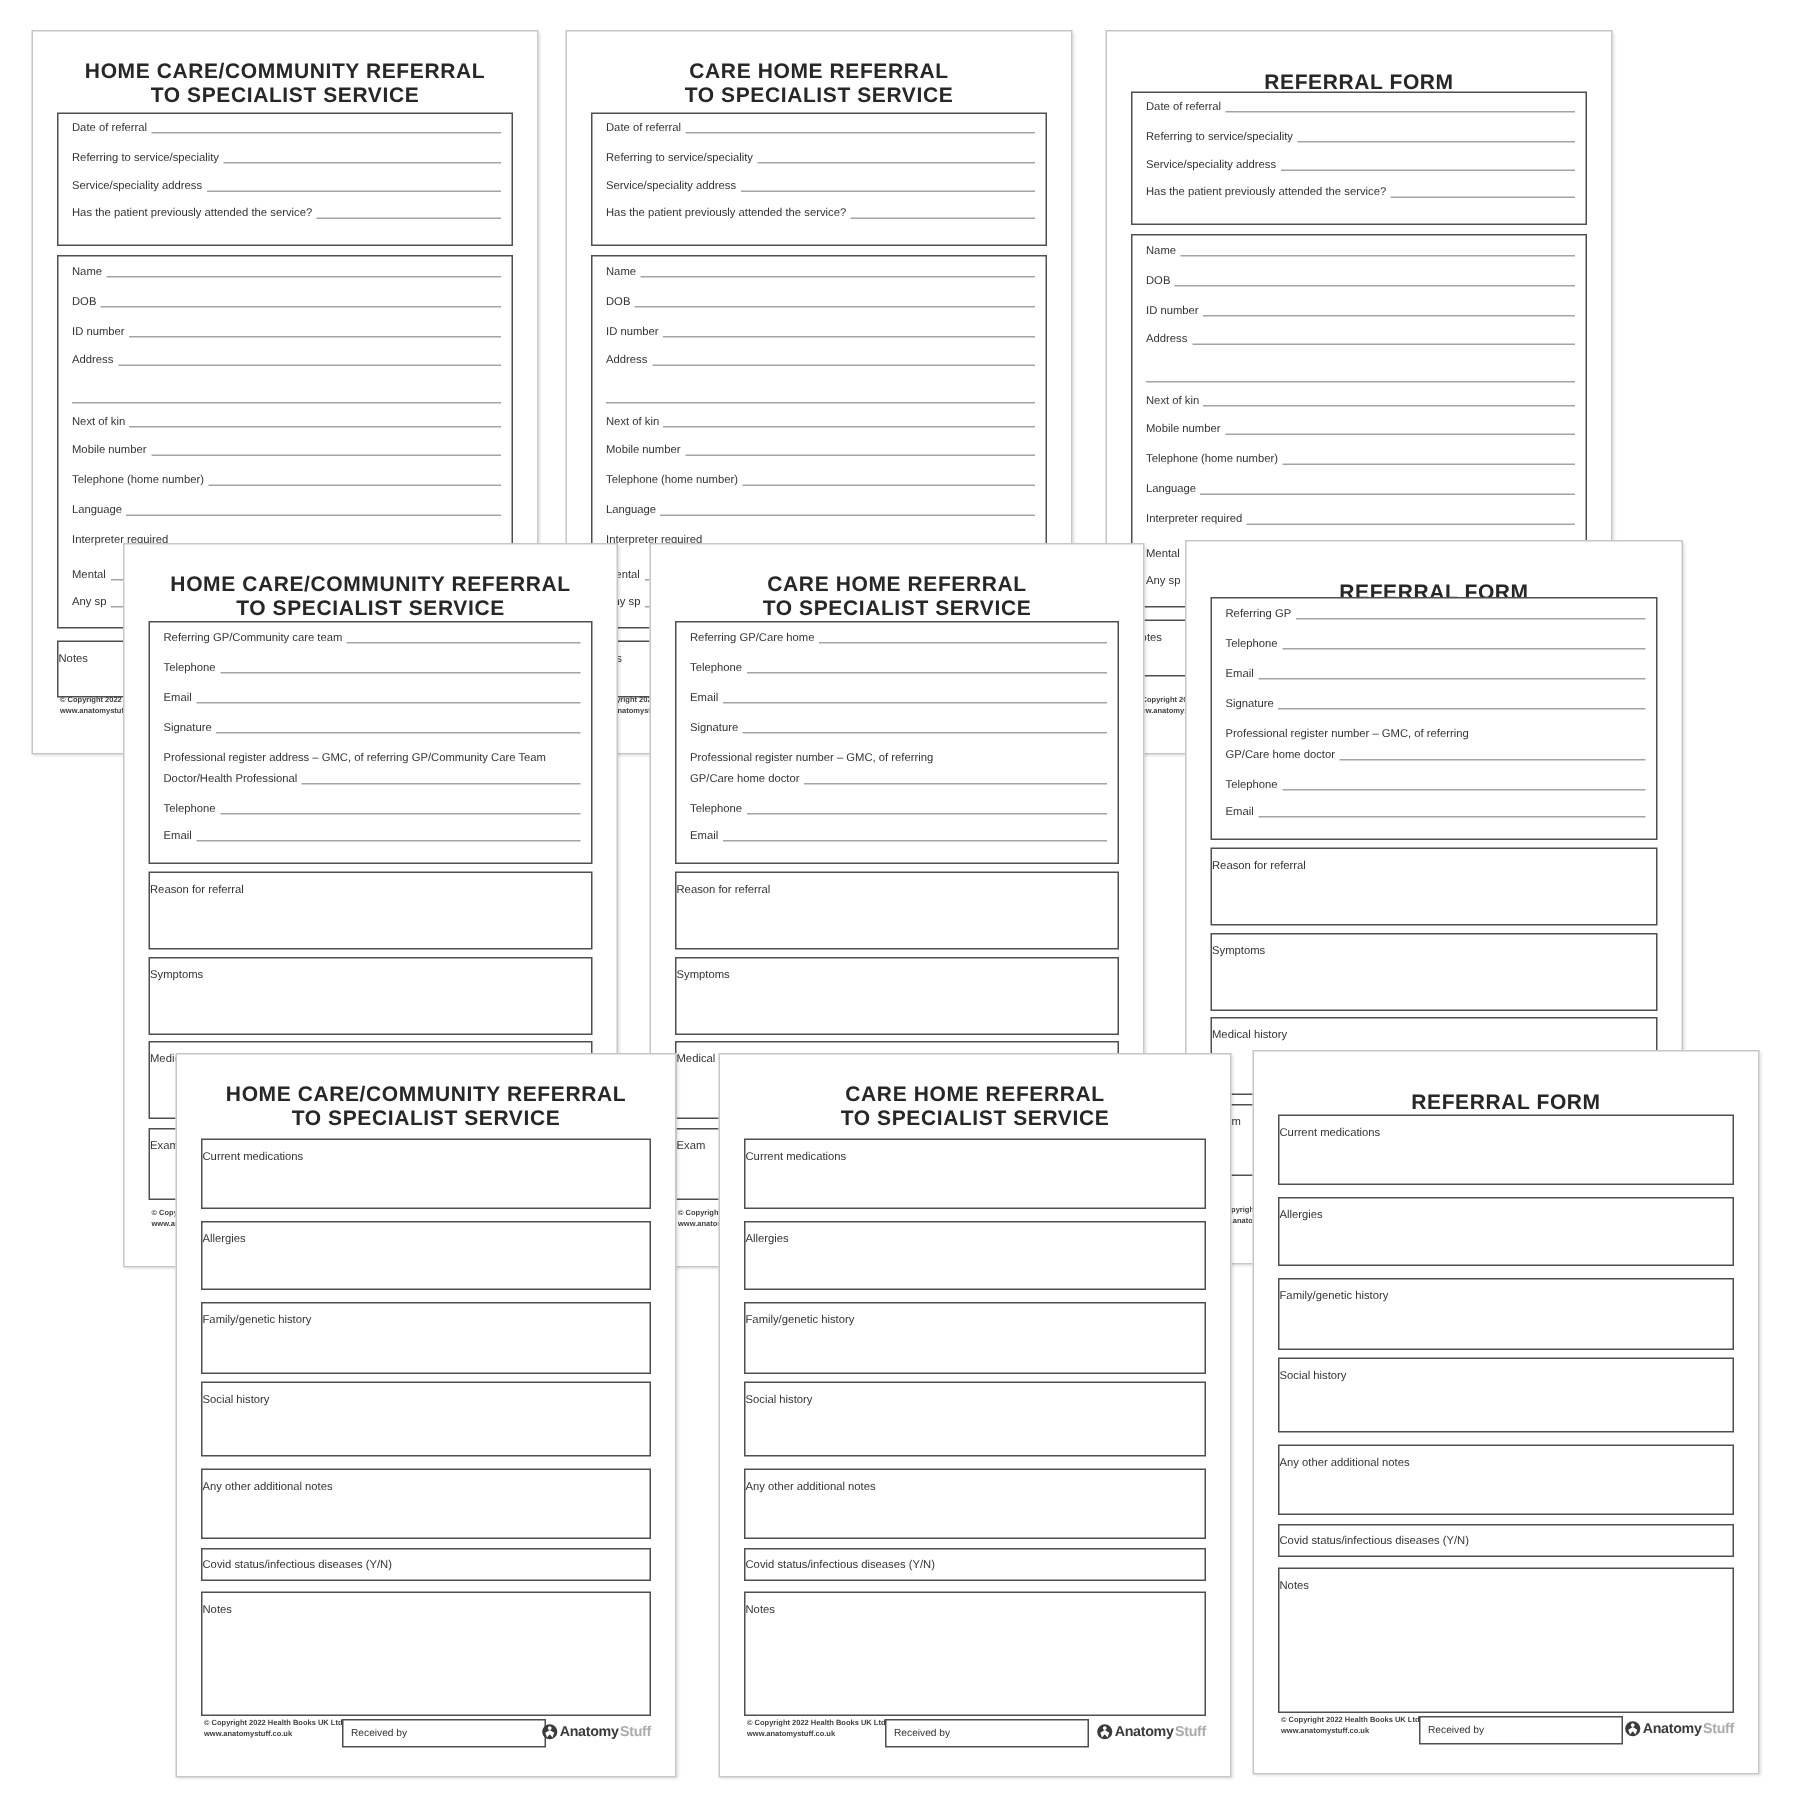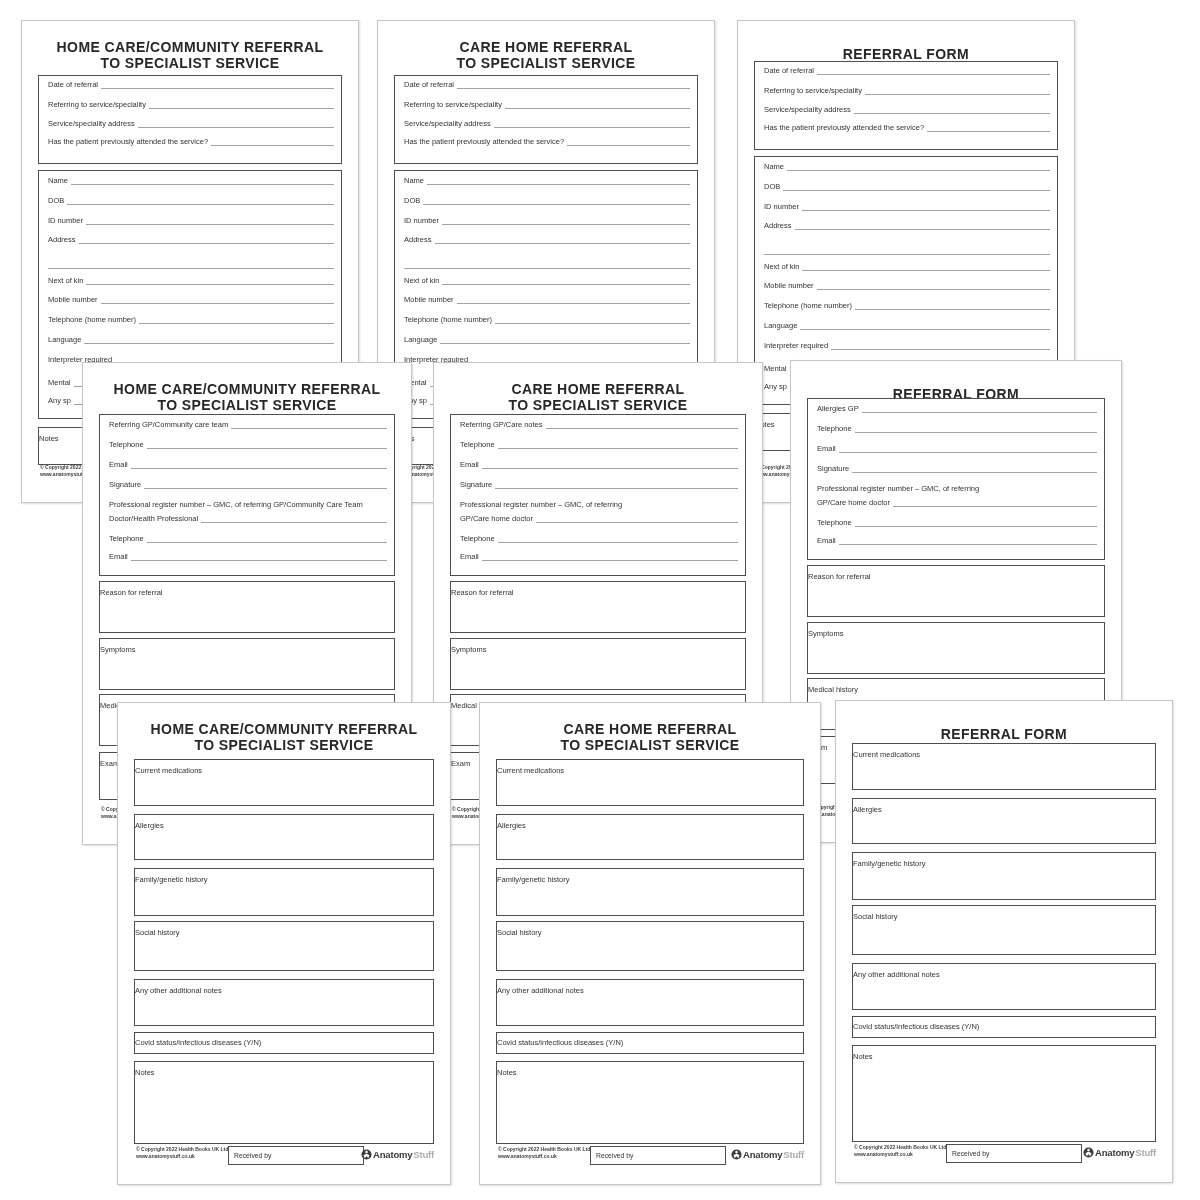--- a/index.html
+++ b/index.html
@@ -316,21 +316,21 @@
       </div>
       <div class="row" style="top: 95px;">
         <span class="lbl">Email</span>
         <span class="fline"></span>
       </div>
       <div class="row" style="top: 115px;">
         <span class="lbl">Signature</span>
         <span class="fline"></span>
       </div>
       <div class="row" style="top: 135px;">
-        <span class="lbl">Professional register number – GMC, of referring GP/Community Care Team</span>
+        <span class="lbl">Professional register address – GMC, of referring GP/Community Care Team</span>
       </div>
       <div class="row" style="top: 149px;">
         <span class="lbl">Doctor/Health Professional</span>
         <span class="fline"></span>
       </div>
       <div class="row" style="top: 169px;">
         <span class="lbl">Telephone</span>
         <span class="fline"></span>
       </div>
       <div class="row" style="top: 187px;">
@@ -366,21 +366,21 @@
         <span class="ll">Stuff</span>
       </div>
     </div>
     <div class="page" style="left: 433px; top: 362px; width: 328px; z-index: 2;">
       <div class="ttl" style="top: 18px;">
         <div>CARE HOME REFERRAL</div>
         <div>TO SPECIALIST SERVICE</div>
       </div>
       <div class="box" style="top: 51px; height: 160px;"></div>
       <div class="row" style="top: 55px;">
-        <span class="lbl">Referring GP/Care notes</span>
+        <span class="lbl">Referring GP/Care home</span>
         <span class="fline"></span>
       </div>
       <div class="row" style="top: 75px;">
         <span class="lbl">Telephone</span>
         <span class="fline"></span>
       </div>
       <div class="row" style="top: 95px;">
         <span class="lbl">Email</span>
         <span class="fline"></span>
       </div>
@@ -431,21 +431,21 @@
         <span class="lb">Anatomy</span>
         <span class="ll">Stuff</span>
       </div>
     </div>
     <div class="page" style="left: 790px; top: 360px; width: 330px; z-index: 2;">
       <div class="ttl" style="top: 25px;">
         <div>REFERRAL FORM</div>
       </div>
       <div class="box" style="top: 37px; height: 160px;"></div>
       <div class="row" style="top: 41px;">
-        <span class="lbl">Allergies GP</span>
+        <span class="lbl">Referring GP</span>
         <span class="fline"></span>
       </div>
       <div class="row" style="top: 61px;">
         <span class="lbl">Telephone</span>
         <span class="fline"></span>
       </div>
       <div class="row" style="top: 81px;">
         <span class="lbl">Email</span>
         <span class="fline"></span>
       </div>

